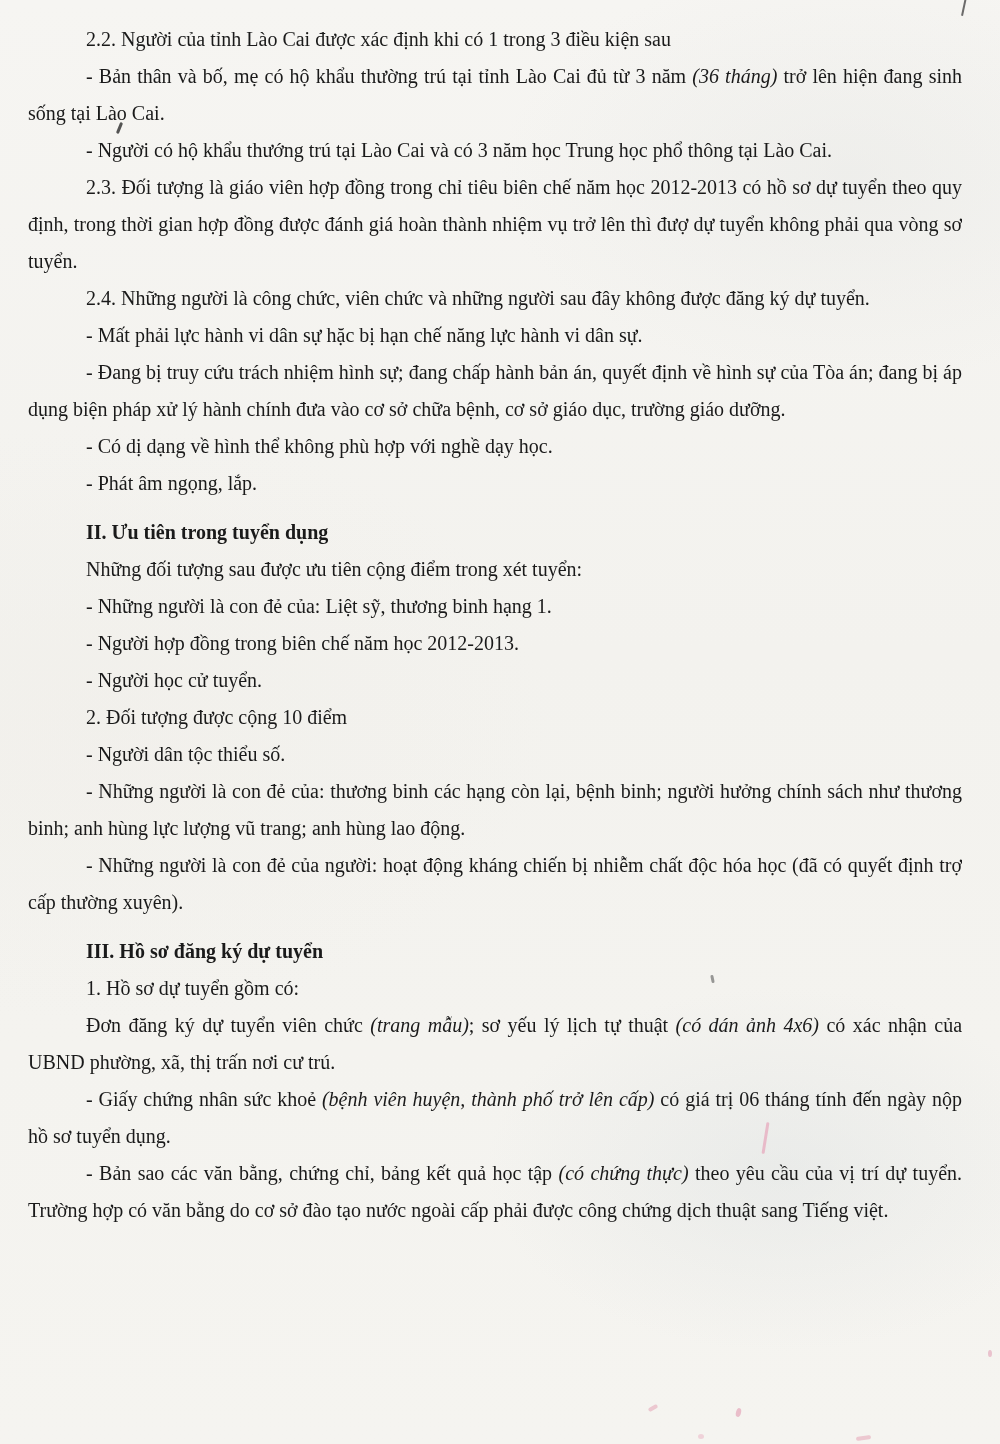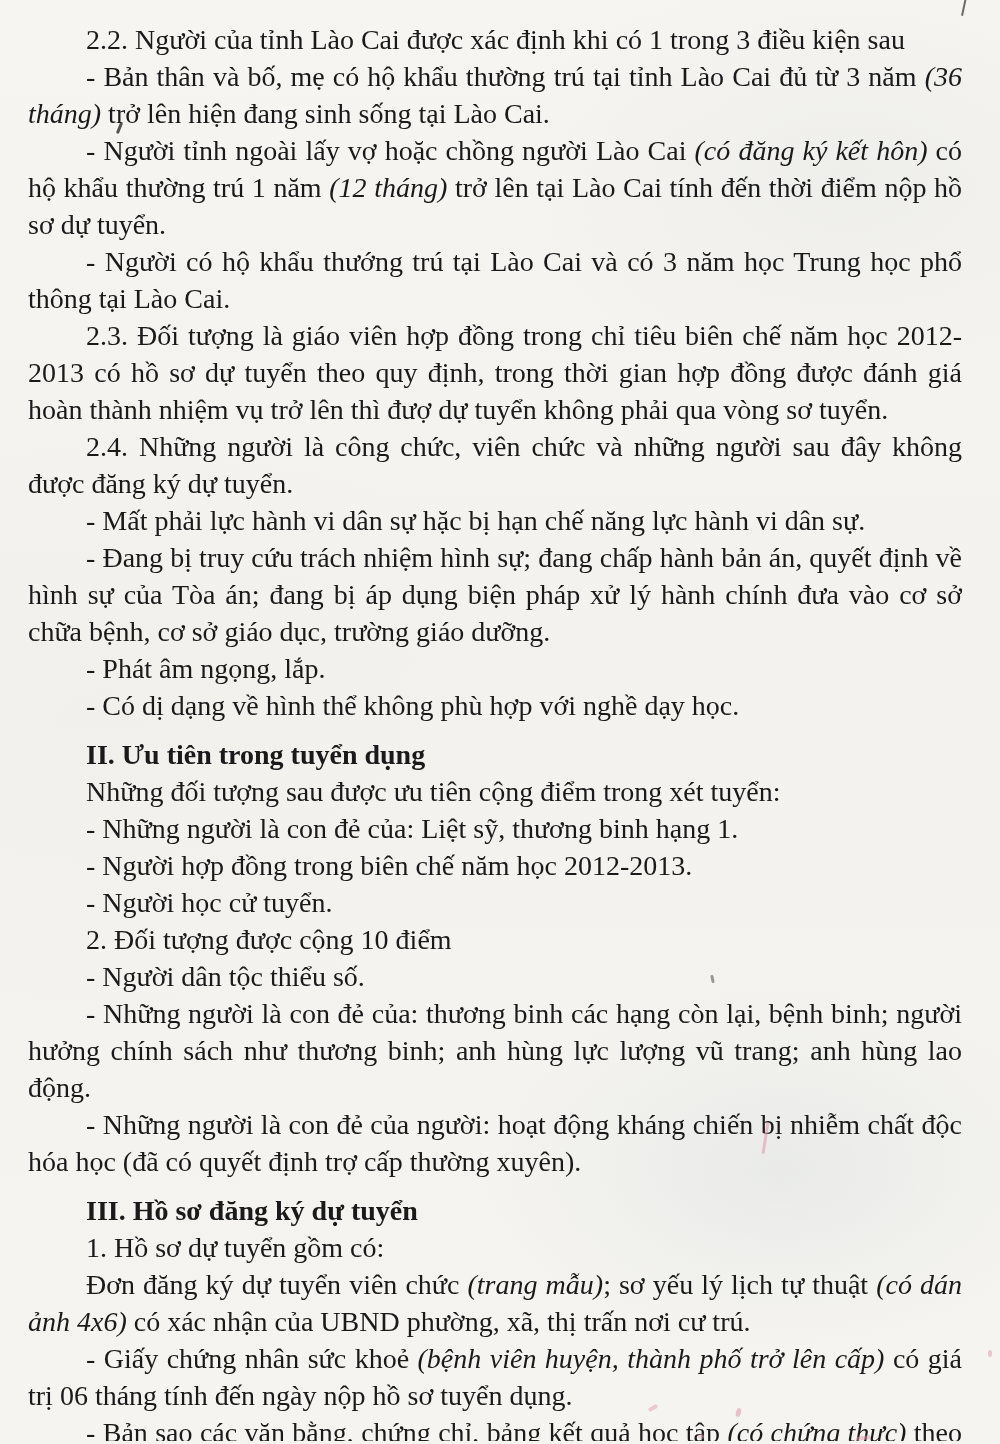--- a/index.html
+++ b/index.html
@@ -23,21 +23,21 @@
   }
   .doc {
     position: absolute;
     left: 28px;
     top: 21px;
     width: 934px;
     height: 1420px;
     overflow: hidden;
     color: #1a1a1a;
     font-family: "Liberation Serif", "DejaVu Serif", serif;
-    font-size: 28px;
+    font-size: 20px;
     line-height: 37px;
     text-align: justify;
   }
   .para {
     margin: 0;
     text-indent: 58px;
   }
   .para.bold {
     font-weight: 700;
     margin-top: 12px;
@@ -87,28 +87,27 @@
   .pink-dot-2 { left: 988px; top: 1350px; width: 4px; height: 7px; background: #e091ab; opacity: 0.5; border-radius: 50%; }
   .pink-dot-3 { left: 698px; top: 1434px; width: 6px; height: 5px; background: #e8a8bc; opacity: 0.45; border-radius: 50%; }
 </style>
 </head>
 <body>
 
 <div class="page">
   <div class="doc" id="doc">
       <p class="para"><span class="seg">2.2. Người của tỉnh Lào Cai được xác định khi có 1 trong 3 điều kiện sau</span></p>
       <p class="para"><span class="seg">- Bản thân và bố, mẹ có hộ khẩu thường trú tại tỉnh Lào Cai đủ từ 3 năm </span><span class="seg it">(36 tháng)</span><span class="seg"> trở lên hiện đang sinh sống tại Lào Cai.</span></p>
-      <p class="para"><span class="seg">- Người tỉnh ngoài lấy vợ hoặc chồng người Lào Cai </span><span class="seg it">(có đăng ký kết hôn)</span><span class="seg"> có hộ khẩu thường trú 1 năm </span><span class="seg it">(12 tháng)</span><span class="seg"> trở lên tại Lào Cai tính đến thời điểm nộp hồ sơ dự tuyển.</span></p>
       <p class="para"><span class="seg">- Người có hộ khẩu thướng trú tại Lào Cai và có 3 năm học Trung học phổ thông tại Lào Cai.</span></p>
       <p class="para"><span class="seg">2.3. Đối tượng là giáo viên hợp đồng trong chỉ tiêu biên chế năm học 2012-2013 có hồ sơ dự tuyển theo quy định, trong thời gian hợp đồng được đánh giá hoàn thành nhiệm vụ trở lên thì đượ dự tuyển không phải qua vòng sơ tuyển.</span></p>
       <p class="para"><span class="seg">2.4. Những người là công chức, viên chức và những người sau đây không được đăng ký dự tuyển.</span></p>
       <p class="para"><span class="seg">- Mất phải lực hành vi dân sự hặc bị hạn chế năng lực hành vi dân sự.</span></p>
       <p class="para"><span class="seg">- Đang bị truy cứu trách nhiệm hình sự; đang chấp hành bản án, quyết định về hình sự của Tòa án; đang bị áp dụng biện pháp xử lý hành chính đưa vào cơ sở chữa bệnh, cơ sở giáo dục, trường giáo dưỡng.</span></p>
+      <p class="para"><span class="seg">- Có dị dạng về hình thể không phù hợp với nghề dạy học.</span></p>
       <p class="para"><span class="seg">- Phát âm ngọng, lắp.</span></p>
-      <p class="para"><span class="seg">- Có dị dạng về hình thể không phù hợp với nghề dạy học.</span></p>
       <p class="para bold"><span class="seg">II. Ưu tiên trong tuyển dụng</span></p>
       <p class="para"><span class="seg">Những đối tượng sau được ưu tiên cộng điểm trong xét tuyển:</span></p>
       <p class="para"><span class="seg">- Những người là con đẻ của: Liệt sỹ, thương binh hạng 1.</span></p>
       <p class="para"><span class="seg">- Người hợp đồng trong biên chế năm học 2012-2013.</span></p>
       <p class="para"><span class="seg">- Người học cử tuyển.</span></p>
       <p class="para"><span class="seg">2. Đối tượng được cộng 10 điểm</span></p>
       <p class="para"><span class="seg">- Người dân tộc thiểu số.</span></p>
       <p class="para"><span class="seg">- Những người là con đẻ của: thương binh các hạng còn lại, bệnh binh; người hưởng chính sách như thương binh; anh hùng lực lượng vũ trang; anh hùng lao động.</span></p>
       <p class="para"><span class="seg">- Những người là con đẻ của người: hoạt động kháng chiến bị nhiễm chất độc hóa học (đã có quyết định trợ cấp thường xuyên).</span></p>
       <p class="para bold"><span class="seg">III. Hồ sơ đăng ký dự tuyển</span></p>

